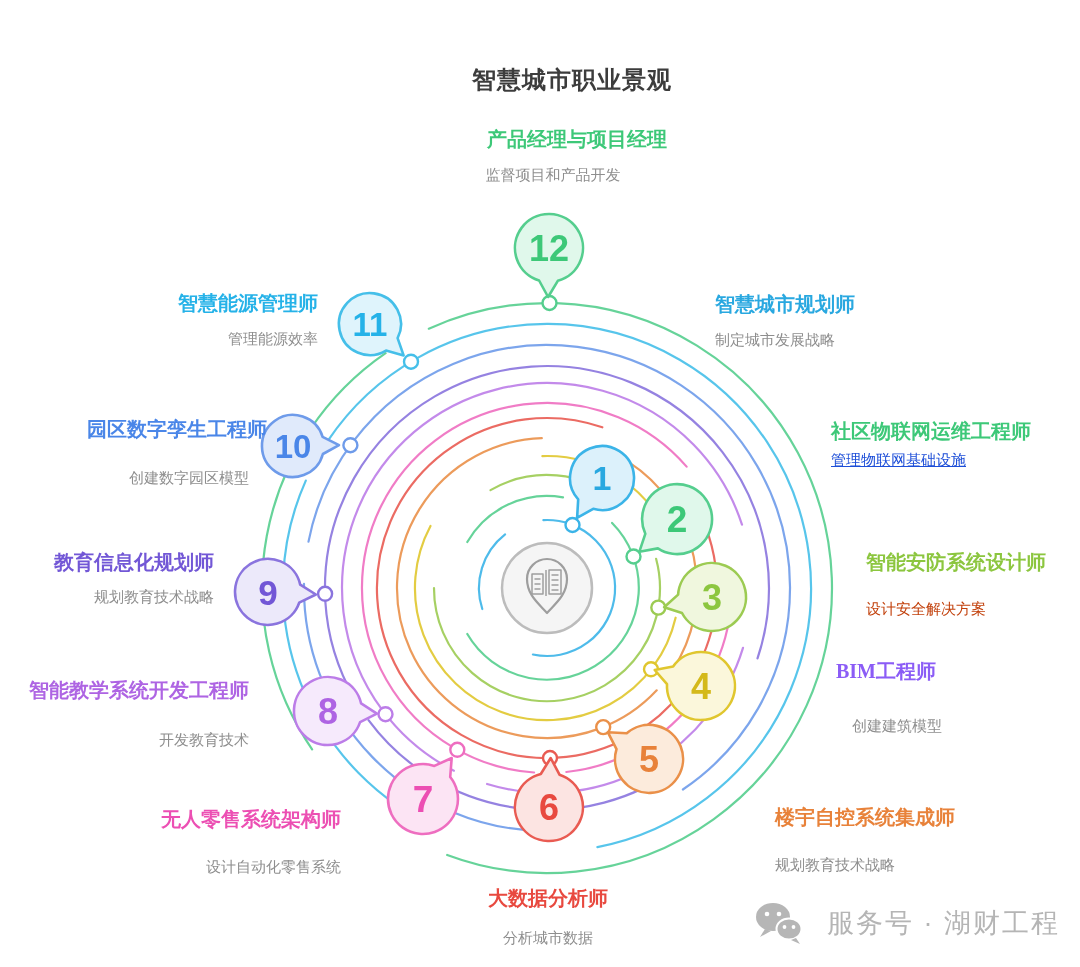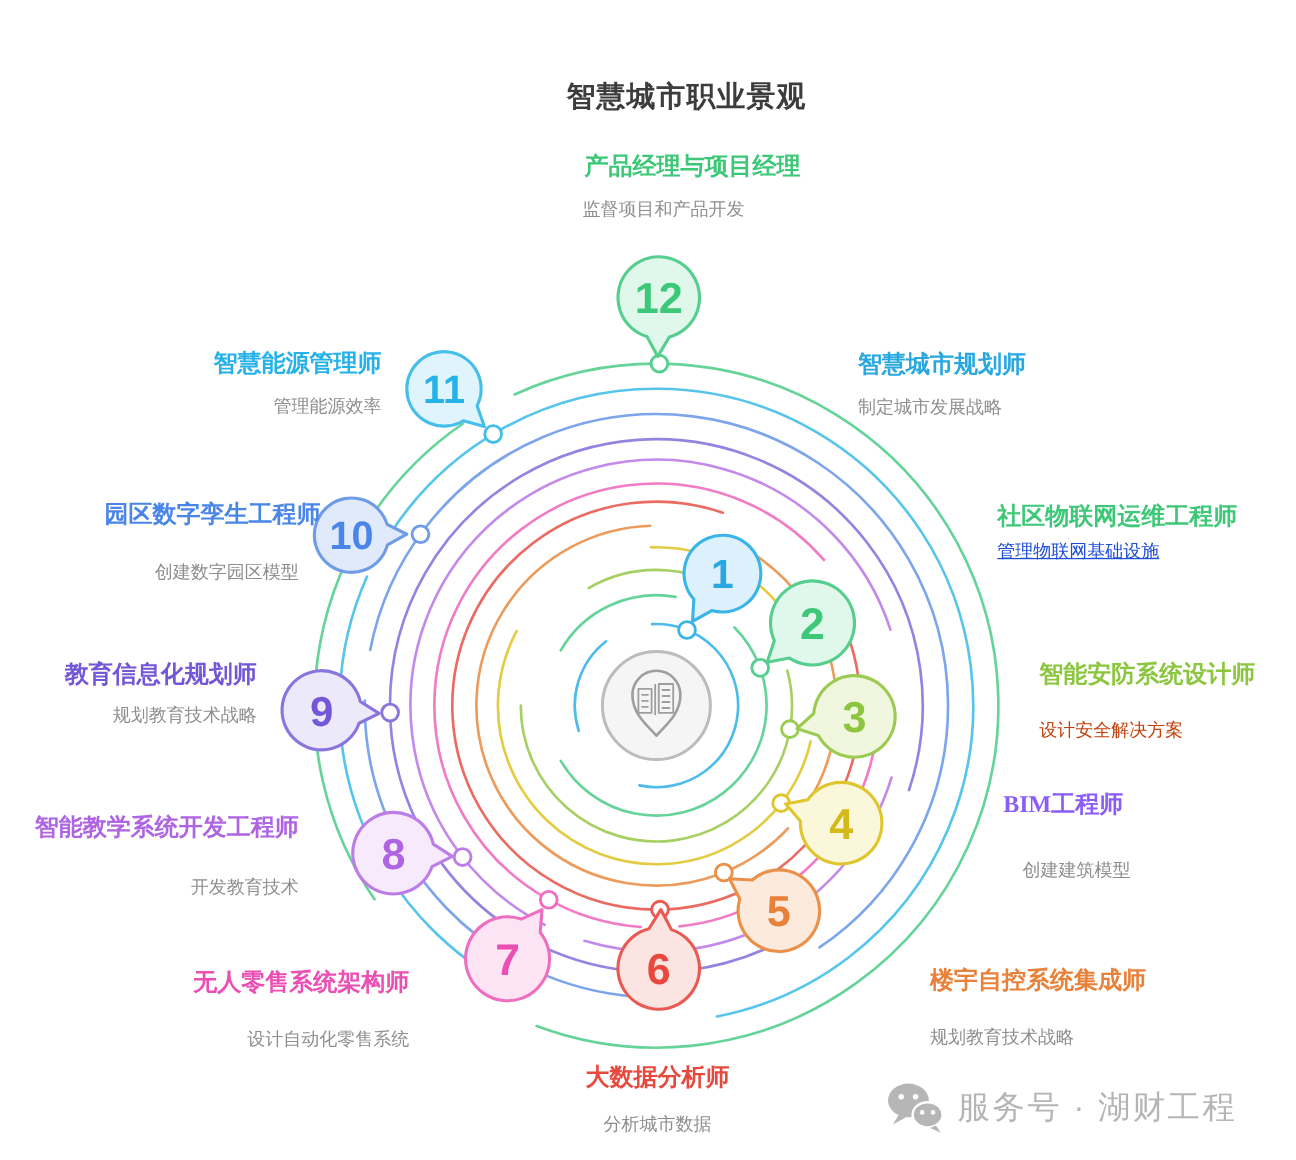--- a/index.html
+++ b/index.html
@@ -16,21 +16,21 @@
     position:absolute;font-size:20px;font-weight:bold;white-space:nowrap;line-height:1;
   }
   .item-desc{
     position:absolute;font-size:15px;color:#8e8e8e;white-space:nowrap;line-height:1;
   }
   .bubble-num{
     font-weight:bold;
     font-family:"Liberation Sans","DejaVu Sans",sans-serif;
   }
   .watermark{
-    position:absolute;left:737px;top:900px;display:flex;align-items:center;gap:9px;
+    position:absolute;left:753px;top:900px;display:flex;align-items:center;gap:22px;
   }
   .watermark-text{
     font-size:27px;color:#b5b5b5;letter-spacing:2px;white-space:nowrap;
   }
 </style>
 </head>
 <body>
 
 <div class="stage">
   <h1 class="page-title">智慧城市职业景观</h1>

